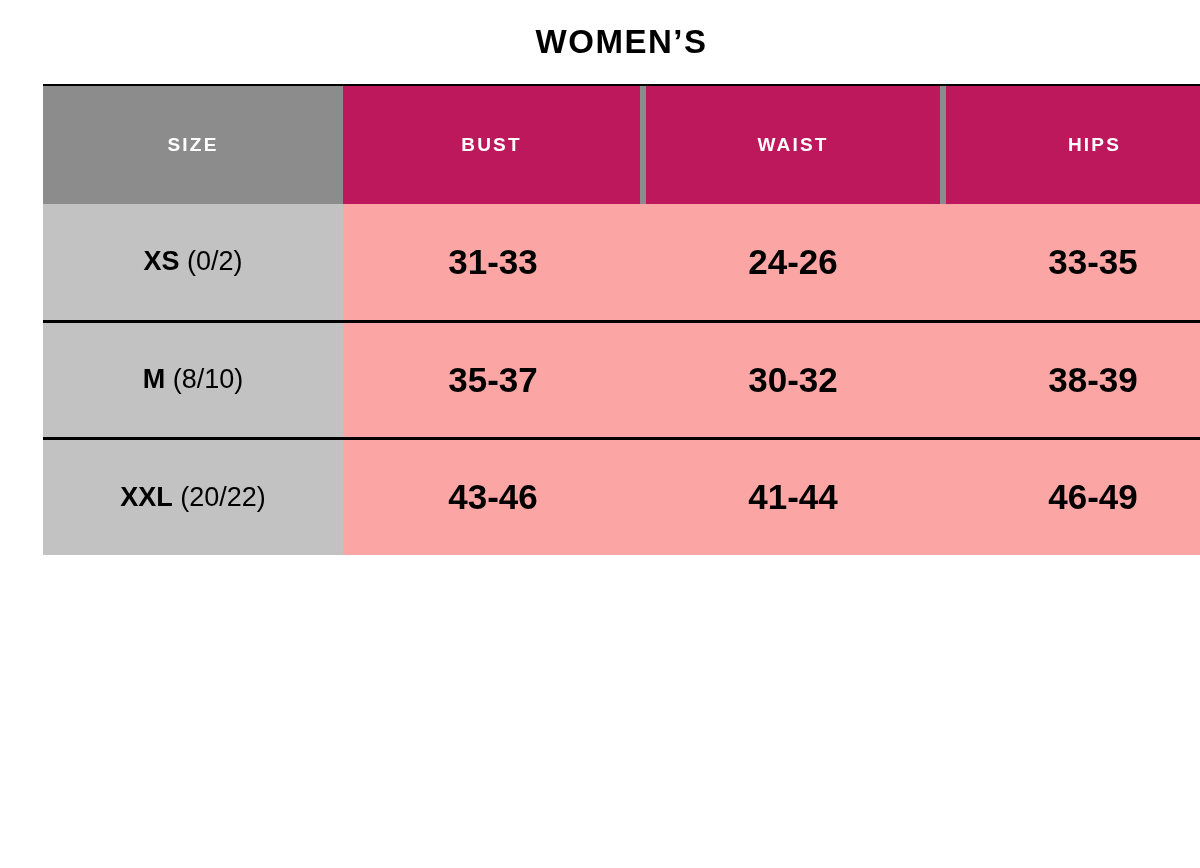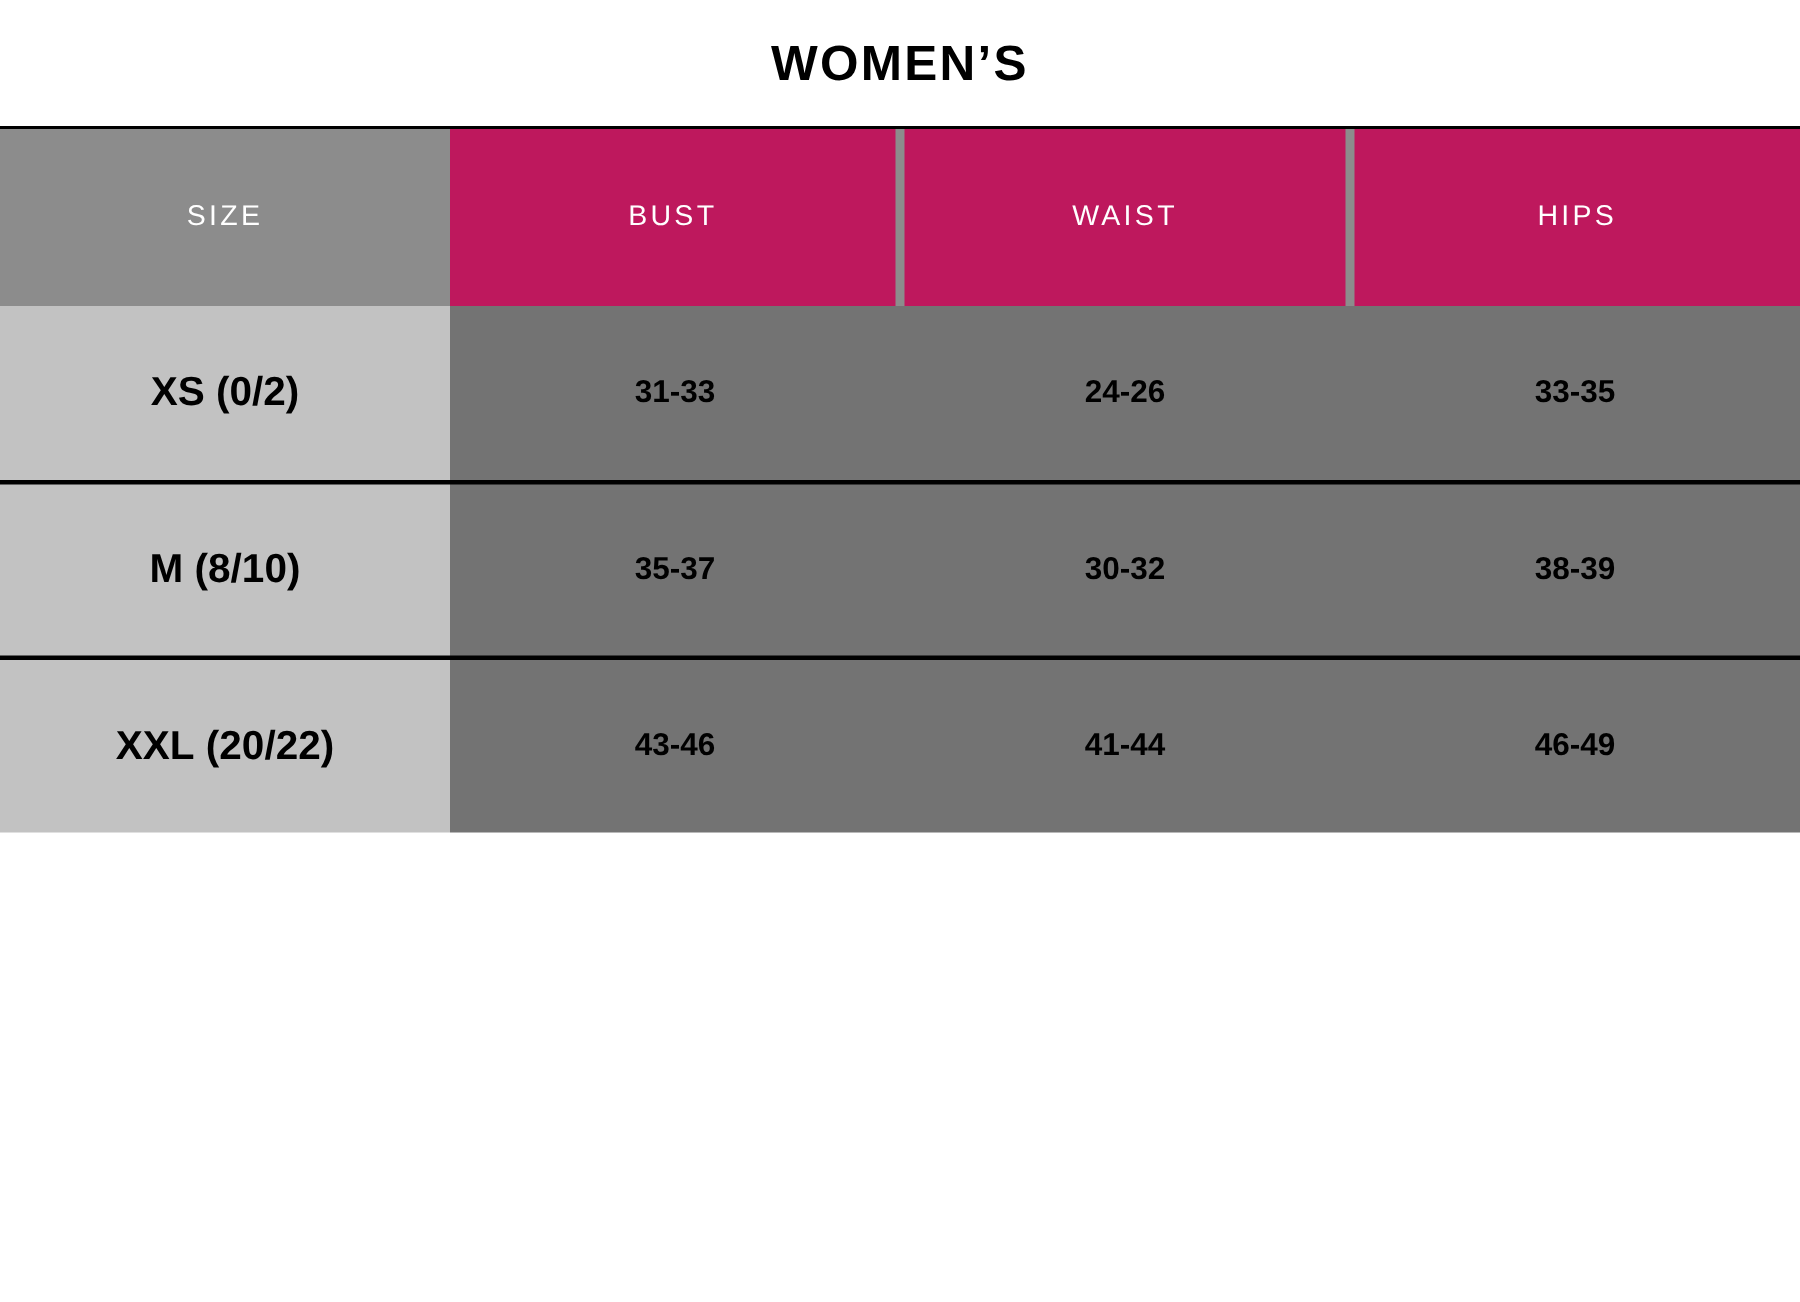--- a/index.html
+++ b/index.html
@@ -12,20 +12,21 @@
     height: 868px;
     font-family: "Liberation Sans", sans-serif;
     color: #000000;
     overflow: hidden;
   }
   .sheet {
     width: 1200px;
     height: 868px;
     position: relative;
     box-sizing: border-box;
+    padding-left: 43px;
   }
   
   .title-bar {
     height: 86px;
     display: flex;
     align-items: center;
     justify-content: center;
     background: #ffffff;
     border-bottom: 2px solid #000000;
     box-sizing: border-box;
@@ -46,21 +47,21 @@
   table.size-chart col.c-data  { width: 300px; }
 
   thead th {
     height: 118px;
     padding: 0;
     margin: 0;
     text-align: center;
     vertical-align: middle;
     color: #ffffff;
     font-size: 19px;
-    font-weight: normal;
+    font-weight: bold;
     letter-spacing: 2.2px;
   }
   th.head-size {
     background: #8c8c8c;
   }
   th.head-meas {
     background: #be185d;
     border-left: 6px solid #8c8c8c;
     box-sizing: border-box;
   }
@@ -83,25 +84,25 @@
     border-top: 3px solid #000000;
   }
   tbody tr:first-child td.size-cell {
     border-top: 0;
   }
   td.size-cell .abbr {
     font-weight: bold;
     margin-top: 20px;
   }
   td.size-cell .numeric {
-    font-weight: bold;
+    font-weight: normal;
   }
   td.value-cell {
-    background: #737373;
-    font-size: 21px;
+    background: #fca5a5;
+    font-size: 35px;
     font-weight: bold;
     color: #000000;
     border-top: 3px solid #000000;
   }
   tbody tr:first-child td.value-cell {
     border-top: 0;
   }
 </style>
 </head>
 <body>

